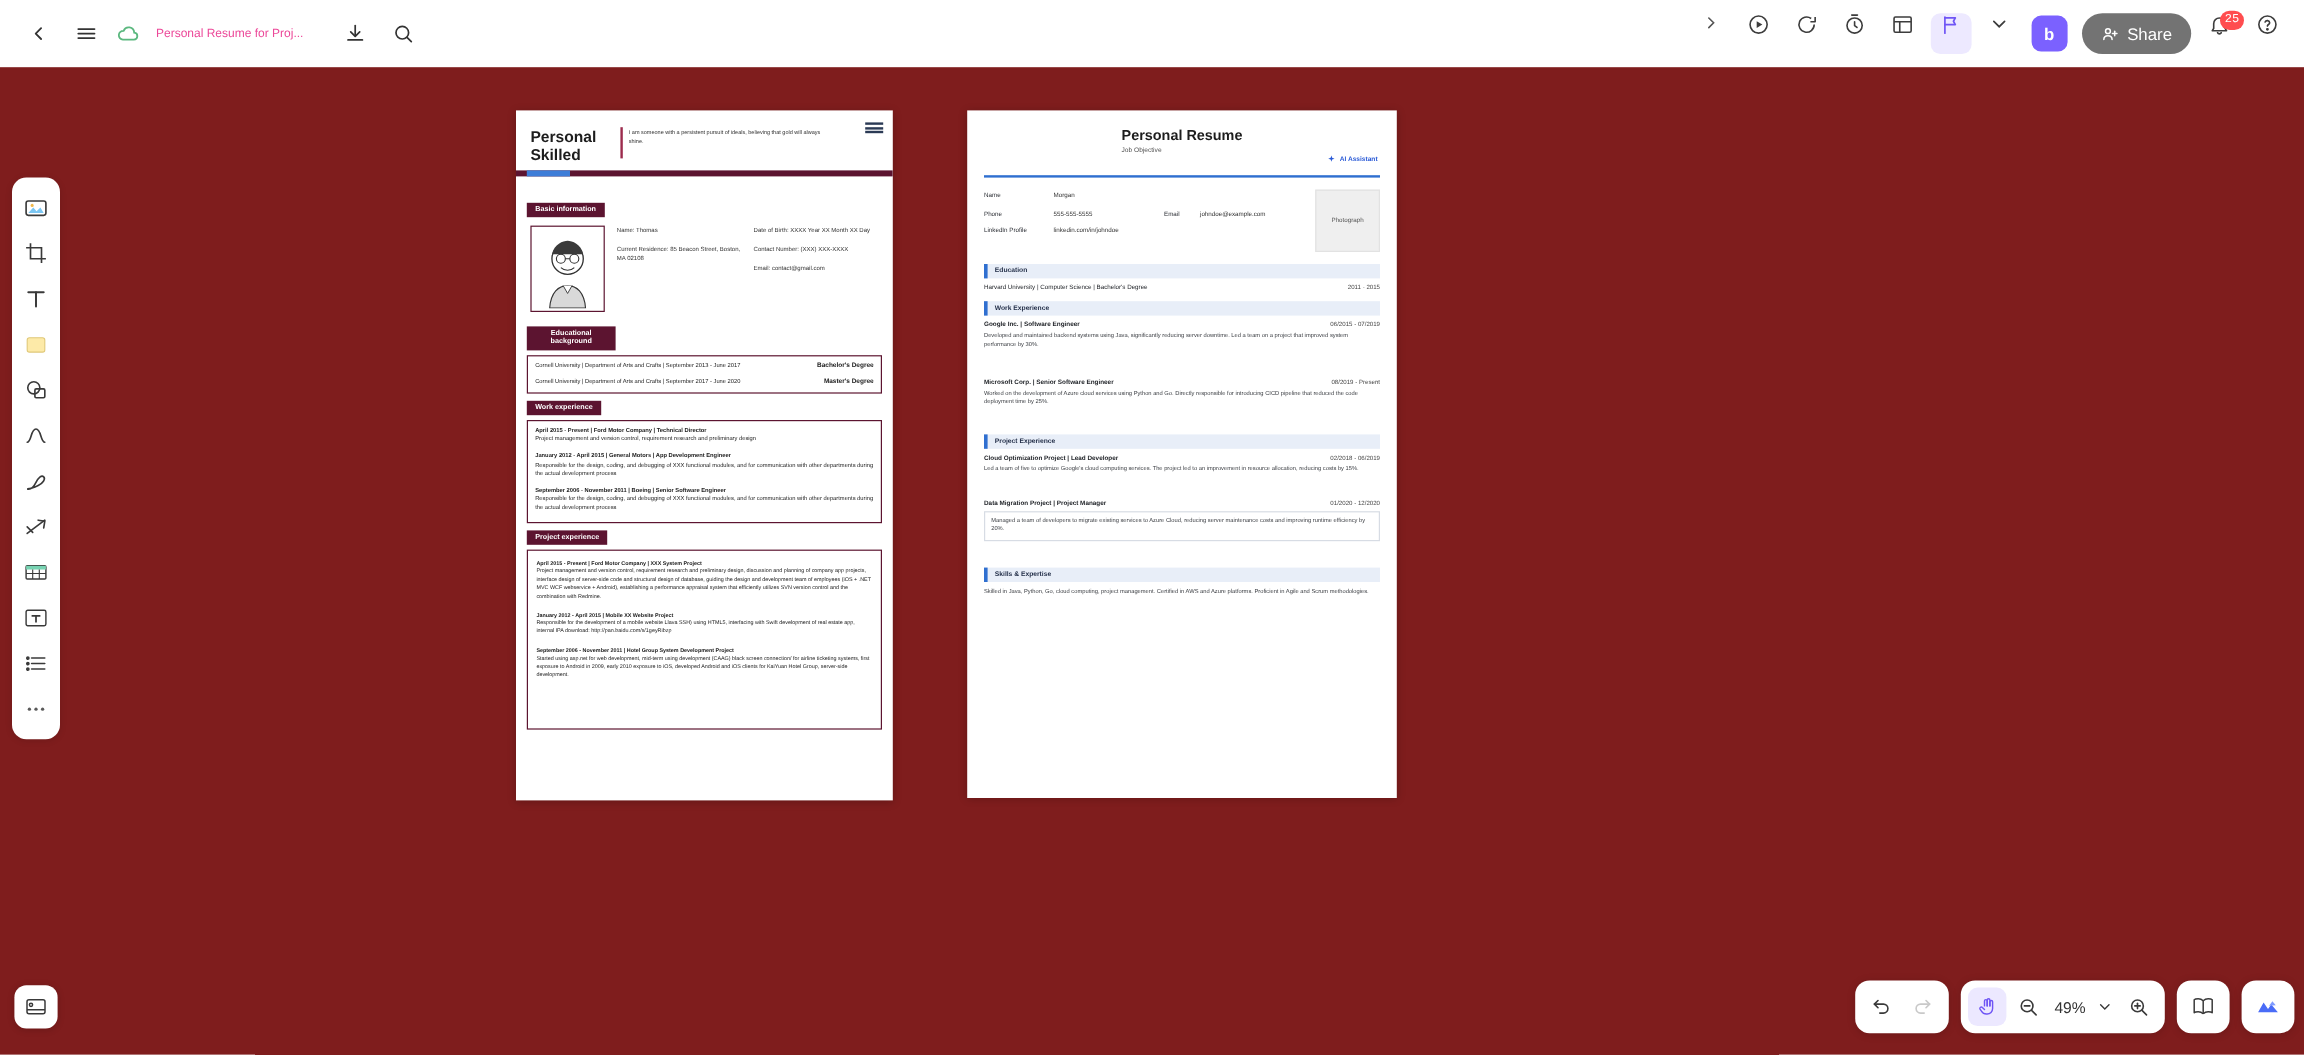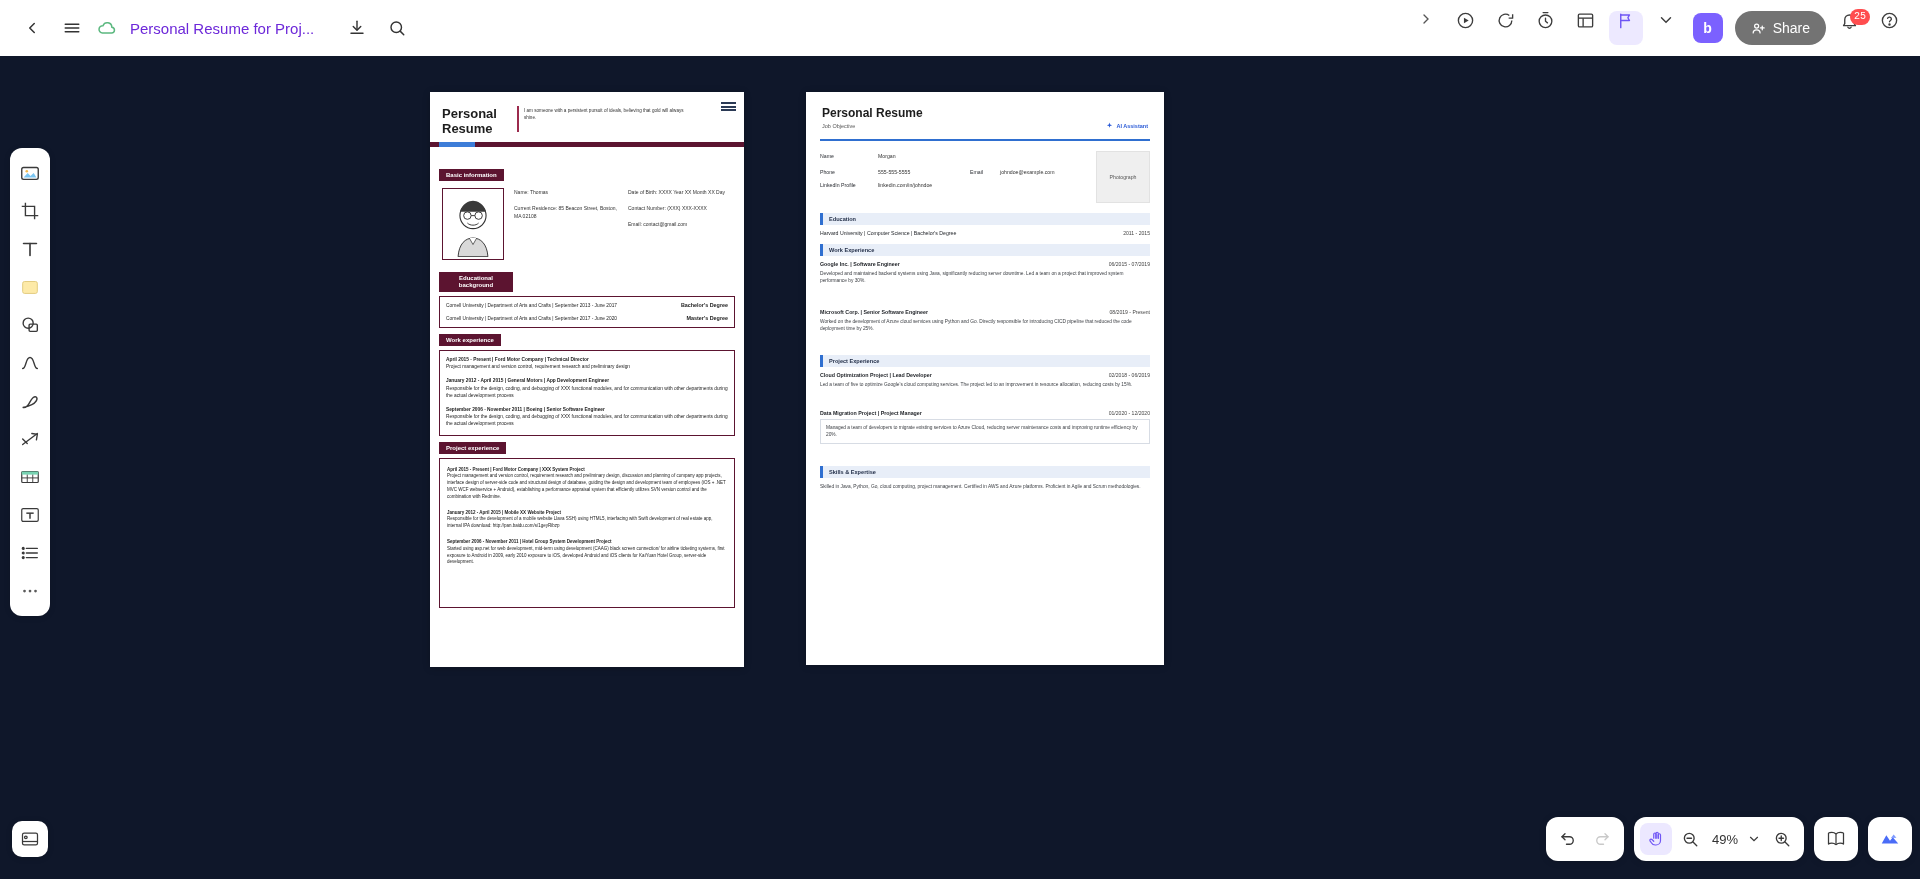--- a/index.html
+++ b/index.html
@@ -17,21 +17,21 @@
     position: absolute; top: 0; left: 0; width: 1920px; height: 56px;
     display: flex; align-items: center; background: #ffffff;
   }
   .tb-left { display: flex; align-items: center; gap: 4px; padding-left: 14px; }
   .icon-btn {
     width: 36px; height: 36px; border-radius: 8px;
     display: flex; align-items: center; justify-content: center;
     color: #333; cursor: pointer; background: transparent; border: none;
   }
   .doc-title {
-    font-size: 15px; color: #6d28d9; margin-left: 6px; margin-right: 21px;
+    font-size: 10px; color: #ec4899; margin-left: 6px; margin-right: 21px;
     max-width: 240px; overflow: hidden; white-space: nowrap; text-overflow: ellipsis;
   }
   .cloud-ico { width: 26px; height: 26px; display:flex; align-items:center; justify-content:center; }
 
   .tb-right {
     margin-left: auto; display: flex; align-items: center; gap: 6px; padding-right: 14px;
   }
   .tool-ico {
     width: 34px; height: 34px; border-radius: 8px;
     display: flex; align-items: flex-start; justify-content: center;
@@ -69,21 +69,21 @@
   }
 
   .bottom-left-btn {
     position: absolute; left: 12px; bottom: 22px;
     width: 36px; height: 36px; border-radius: 10px; background: #fff;
     box-shadow: 0 1px 6px rgba(0,0,0,0.16);
     display: flex; align-items: center; justify-content: center; cursor: pointer;
   }
 
   
-  .canvas { position: absolute; inset: 56px 0 0 0; background: #0f172a; }
+  .canvas { position: absolute; inset: 56px 0 0 0; background: #7f1d1d; }
 
   
   .doc1 {
     position: absolute; left: 430px; top: 36px; width: 314px; height: 575px;
     background: #fff; box-shadow: 0 1px 7px rgba(0,0,0,0.22);
     font-size: 5px; color: #222; overflow: hidden;
   }
   .d1-head { height: 57px; position: relative; padding: 14px 12px 0 12px; }
   .d1-title { font-size: 13px; font-weight: bold; line-height: 15px; color: #1d1d1d; }
   .d1-divider { position: absolute; left: 87px; top: 14px; width: 2px; height: 26px; background: #9c2b4d; }
@@ -121,21 +121,21 @@
   .proj-box { border: 1px solid #5c1430; padding: 8px 7px; min-height: 150px; }
   .proj-item { margin-bottom: 9px; font-size: 4.5px; line-height: 6.8px; }
   .proj-item b { font-weight: bold; }
 
   
   .doc2 {
     position: absolute; left: 806px; top: 36px; width: 358px; height: 573px;
     background: #fff; box-shadow: 0 1px 7px rgba(0,0,0,0.22);
     overflow: hidden; font-size: 5px; color: #23262b;
   }
-  .d2-head { padding: 14px 16px 4px 16px; display: flex; align-items: flex-end; }
+  .d2-head { padding: 14px 16px 4px 16px; display: flex; align-items: center; flex-direction: column; }
   .d2-title { font-size: 12px; font-weight: bold; color: #1d1d1d; }
   .d2-sub { font-size: 5.5px; color: #555; margin-top: 3px; }
   .ai-pill {
     margin-left: auto; display: flex; align-items: center; gap: 3px;
     font-size: 5.5px; color: #2b5bd7; font-weight: bold;
   }
   .d2-blue-rule { margin: 6px 14px 0 14px; height: 2px; background: #2f6fd0; }
   .d2-body { padding: 6px 14px 10px 14px; }
 
   .d2-contact { padding: 4px 0 2px 0; display: flex; }
@@ -389,21 +389,21 @@
     <svg width="20" height="20" viewBox="0 0 24 24" fill="none" stroke="#3a3a3a" stroke-width="1.5">
         <rect x="3" y="5" width="18" height="14" rx="2"></rect>
         <line x1="3" y1="15" x2="21" y2="15"></line>
         <circle cx="7" cy="10" r="1.6"></circle>
       </svg>
   </div>
 
   <div class="doc1">
     <div class="d1-head">
       <div class="d1-title">
-        <span>Personal</span><br><span>Resume</span>
+        <span>Personal</span><br><span>Skilled</span>
       </div>
       <div class="d1-divider"></div>
       <div class="d1-tagline">I am someone with a persistent pursuit of ideals, believing that gold will always shine.</div>
       <div class="d1-corner">
           <i></i>
           <i></i>
           <i></i>
         </div>
     </div>
     <div class="d1-stripe"></div>

